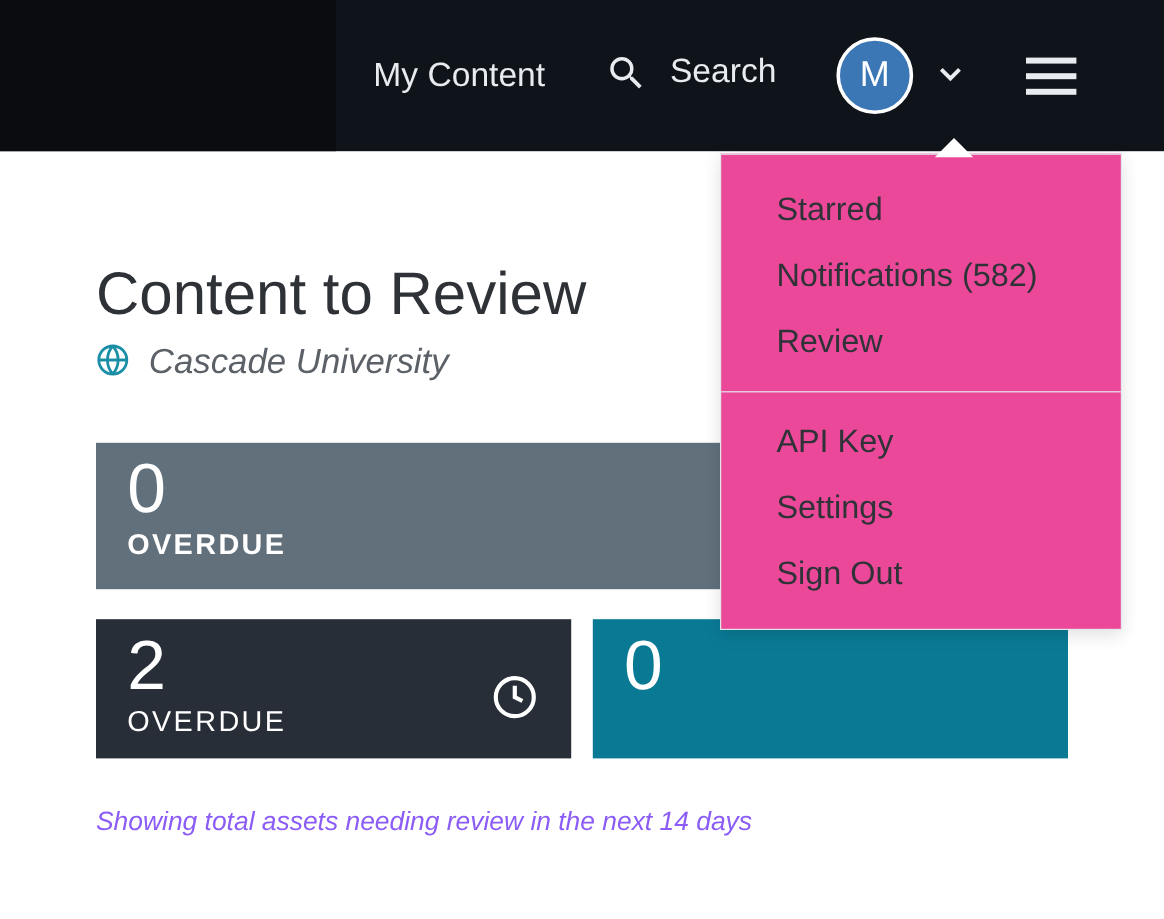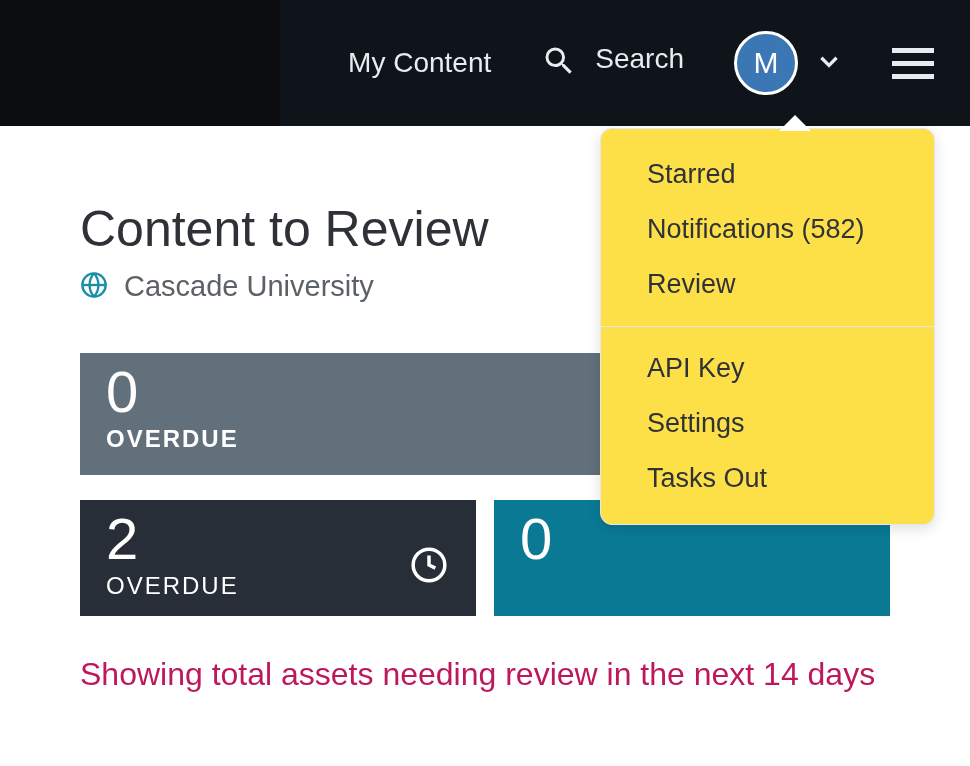--- a/index.html
+++ b/index.html
@@ -6,21 +6,21 @@
   html, body { width: 970px; height: 766px; font-family: "Helvetica Neue", Arial, sans-serif; background: #ffffff; overflow: hidden; }
 
   
   .topbar {
     width: 100%;
     height: 126px;
     background: #0f131a;
     display: flex;
     align-items: center;
     justify-content: flex-end;
-    padding-right: 36px;
+    padding-right: 73px;
     position: relative;
     z-index: 1;
   }
   .topbar .left-block {
     width: 280px;
     height: 100%;
     background: #0a0c10;
     position: absolute;
     left: 0;
     top: 0;
@@ -49,23 +49,23 @@
   .chevron-down svg { width: 26px; height: 26px; stroke: #e8ebef; stroke-width: 3; fill: none; }
   .hamburger { display: flex; flex-direction: column; gap: 8px; cursor: pointer; }
   .hamburger span { display: block; width: 42px; height: 5px; background: #e8ebef; }
 
   
   .dropdown {
     position: absolute;
     top: 128px;
     left: 600px;
     width: 335px;
-    background: #fde047;
+    background: #ec4899;
     border: 1px solid #e3e6ea;
-    border-radius: 12px;
+    border-radius: 0;
     box-shadow: 0 4px 14px rgba(0,0,0,0.12);
     z-index: 10;
     padding: 18px 0;
   }
   .dropdown::before {
     content: "";
     position: absolute;
     top: -14px;
     left: 178px;
     width: 0; height: 0;
@@ -79,25 +79,25 @@
     padding: 12px 46px;
     cursor: pointer;
   }
   .dropdown-divider {
     height: 1px;
     background: #e3e6ea;
     margin: 14px 0;
   }
 
   
-  .main { padding: 54px 0 0 80px; width: 890px; margin-top: 20px; }
+  .main { padding: 90px 0 0 80px; width: 890px; }
   .page-title { font-size: 50px; font-weight: 400; color: #2e3237; margin-bottom: 12px; }
   .subtitle-row { display: flex; align-items: center; gap: 16px; margin-bottom: 50px; }
   .globe-icon svg { width: 28px; height: 28px; stroke: #1a8fa6; fill: none; stroke-width: 2; }
-  .subtitle-text { font-size: 29px; color: #5b6167; }
+  .subtitle-text { font-style: italic; font-size: 29px; color: #5b6167; }
 
   
   .card-wide {
     width: 810px;
     height: 122px;
     padding: 10px 26px 0 26px;
     color: #ffffff;
     margin-bottom: 25px;
   }
   .card-wide .num { font-size: 58px; font-weight: 400; line-height: 1; }
@@ -113,22 +113,23 @@
     position: relative;
   }
   .card-small .num { font-size: 58px; font-weight: 400; line-height: 1; }
   .card-small .lbl { font-size: 24px; letter-spacing: 2px; margin-top: 4px; }
   .upcoming { background: #282e38; }
   .scheduled { background: #0a7a94; }
   .clock-icon { position: absolute; right: 28px; top: 46px; }
   .clock-icon svg { width: 38px; height: 38px; stroke: #ffffff; fill: none; stroke-width: 2.2; }
 
   .footnote {
-    font-size: 32px;
-    color: #be185d;
+    font-style: italic;
+    font-size: 22px;
+    color: #8b5cf6;
   }
 </style>
 </head>
 <body>
 
 <div class="topbar">
   <div class="left-block"></div>
   <div class="topbar-items">
     <span class="topbar-link">My Content</span>
     <span class="search-group">
@@ -155,21 +156,21 @@
   </div>
 </div>
 
 <div class="dropdown">
   <div class="dropdown-item">Starred</div>
   <div class="dropdown-item">Notifications (582)</div>
   <div class="dropdown-item">Review</div>
   <div class="dropdown-divider"></div>
   <div class="dropdown-item">API Key</div>
   <div class="dropdown-item">Settings</div>
-  <div class="dropdown-item">Tasks Out</div>
+  <div class="dropdown-item">Sign Out</div>
 </div>
 
 <div class="main">
   <h1 class="page-title">Content to Review</h1>
   <div class="subtitle-row">
     <span class="globe-icon">
       <svg viewBox="0 0 24 24">
           <circle cx="12" cy="12" r="10"></circle>
           <line x1="2" y1="12" x2="22" y2="12"></line>
           <path d="M12 2a15 15 0 0 1 0 20"></path>

